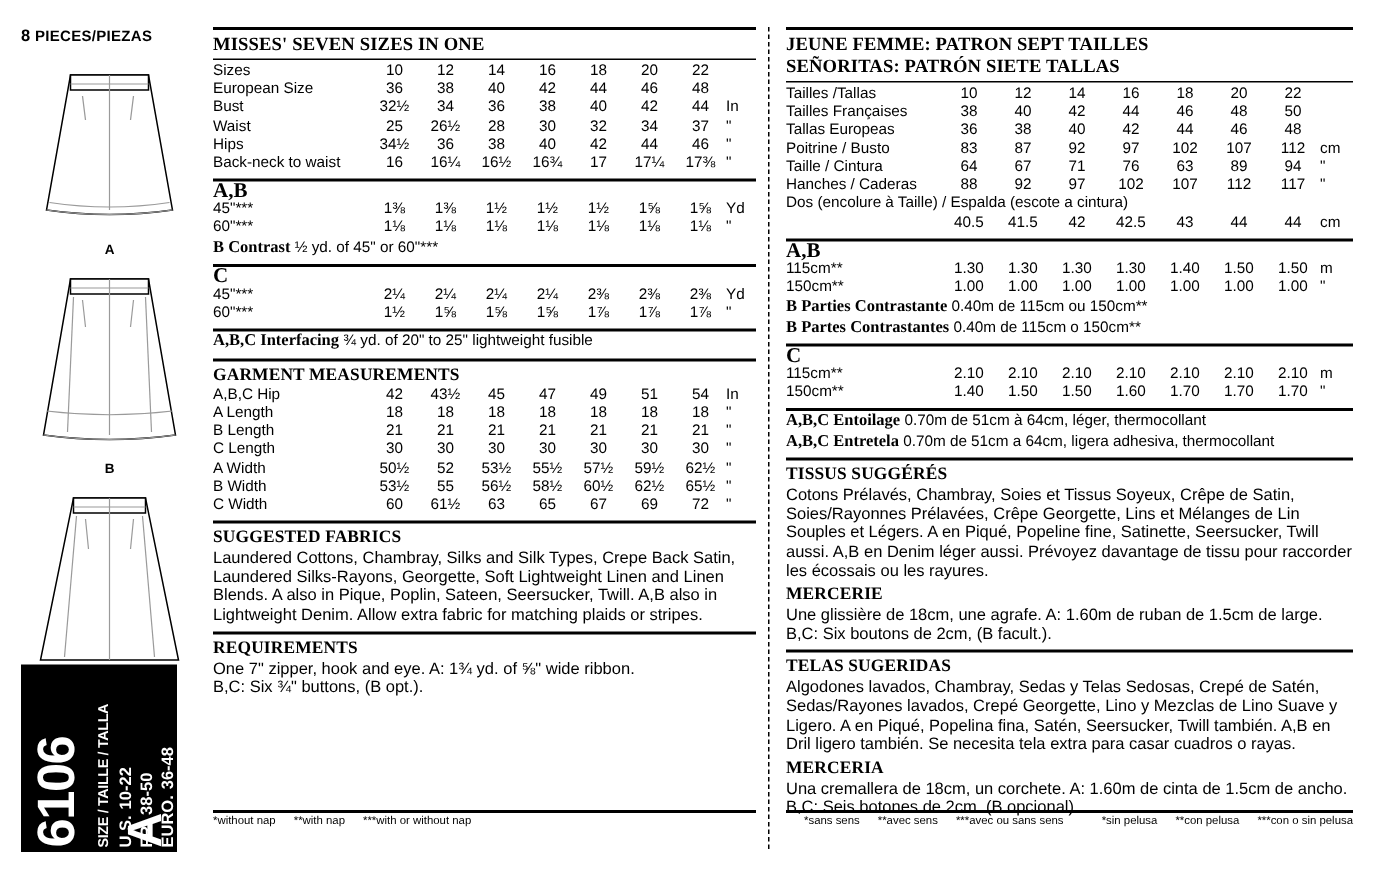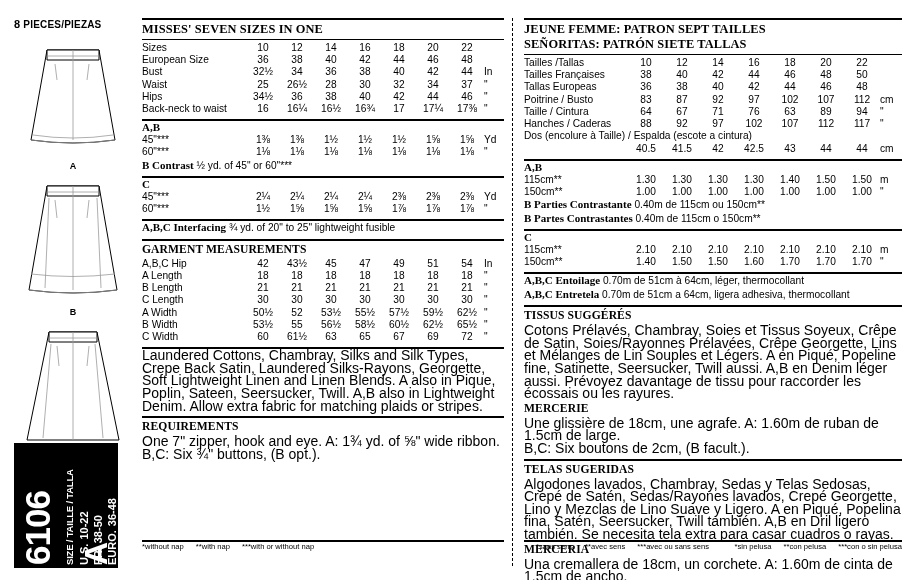--- a/index.html
+++ b/index.html
@@ -64,28 +64,28 @@
 
   .tbl { width:100%; border-collapse:collapse; }
   .tbl td { font-size:10.2px; line-height:12.2px; padding:0; white-space:nowrap; }
   .tbl td.lbl { text-align:left; }
   .tbl td.v  { text-align:center; width:34px; }
   .tbl td.u  { width:20px; }
 
   .tbl-m td.v { width:36px; }
   .tbl-m td.u { width:22px; }
 
-  .sub { font-family:"Liberation Serif", serif; font-weight:bold; font-size:11px; line-height:13px; }
+  .sub { font-family:"Liberation Serif", serif; font-weight:bold; font-size:14px; line-height:13px; }
   .noteline {
     font-size:10.2px; line-height:12.4px;
   }
   .noteline b {
     font-family:"Liberation Serif", serif; font-size:11px;
   }
-  .para { font-size:14px; line-height:12.6px; }
+  .para { font-size:11px; line-height:12.6px; }
   .foot { font-size:7.6px; line-height:9px; }
   .foot-row { display:flex; }
   .foot-row span { margin-right:12px; white-space:nowrap; }
 
   .spacer4 { height:4px; }
   .spacer2 { height:2px; }
 
   .footer-left  { position:absolute; left:142px; top:540px; width:362px; }
   .footer-right { position:absolute; left:524px; top:540px; width:378px; }
   .footer-right .foot-row { justify-content:flex-end; }
@@ -412,20 +412,21 @@
             <td class="v">67</td>
             <td class="v">69</td>
             <td class="v">72</td>
             <td class="u">"</td>
           </tr>
       </tbody>
     </table>
 
     <div class="spacer4"></div>
     <div class="rule-dbl"></div>
+    <h2 class="sec sm">SUGGESTED FABRICS</h2>
     <div class="para">Laundered Cottons, Chambray, Silks and Silk Types, Crepe Back Satin, Laundered Silks-Rayons, Georgette, Soft Lightweight Linen and Linen Blends. A also in Pique, Poplin, Sateen, Seersucker, Twill. A,B also in Lightweight Denim. Allow extra fabric for matching plaids or stripes.</div>
 
     <div class="spacer4"></div>
     <div class="rule-dbl"></div>
     <h2 class="sec sm">REQUIREMENTS</h2>
     <div class="para">One 7" zipper, hook and eye. A: 1¾ yd. of ⅝" wide ribbon.</div>
     <div class="para">B,C: Six ¾" buttons, (B opt.).</div>
   </div>
 
   <div class="col-right">

